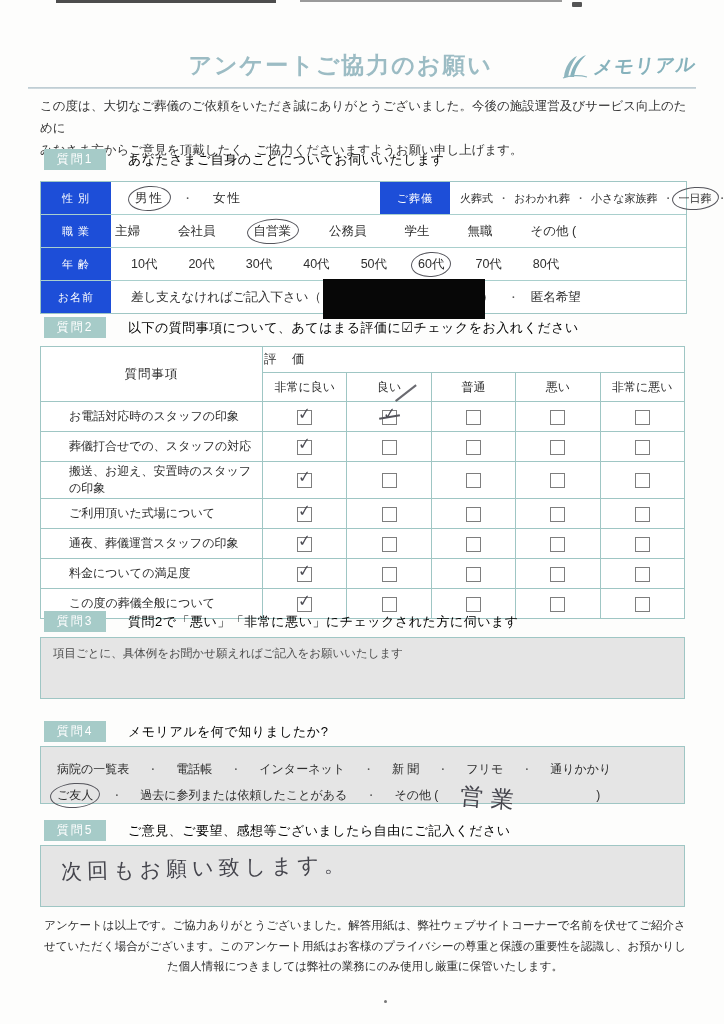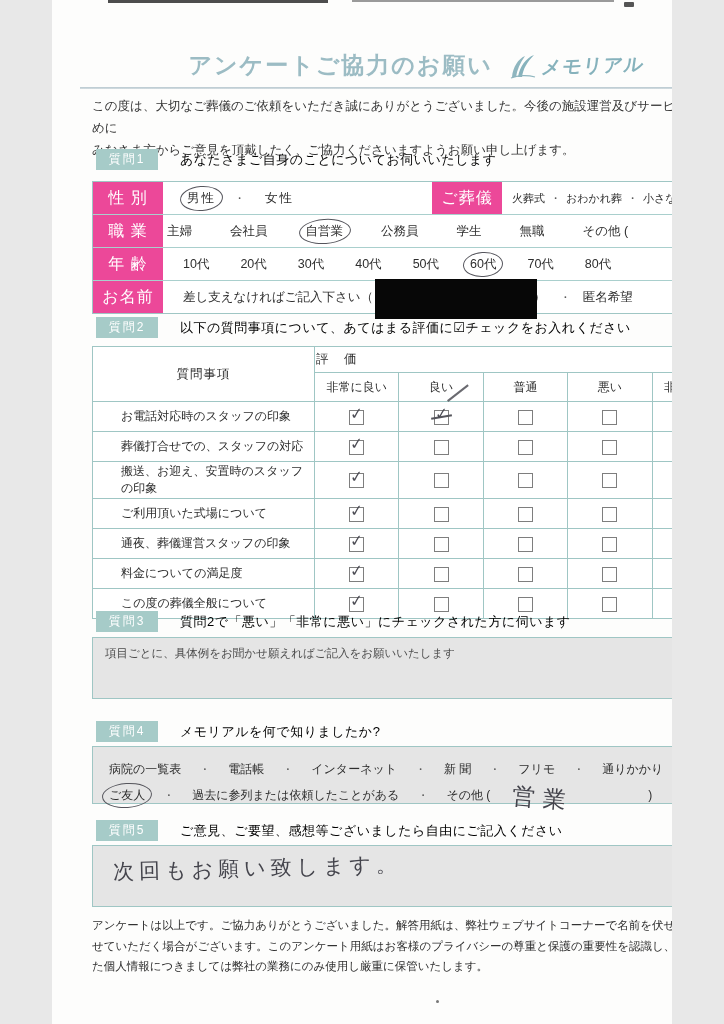--- a/index.html
+++ b/index.html
@@ -1,17 +1,17 @@
 <!DOCTYPE html>
 <html lang="ja"><head>
 <meta charset="utf-8">
 <style>
   html,body { margin:0; padding:0; background:#e8e8e8; }
   .page {
-    position:relative; width:620px; height:1024px; margin:0 auto;
+    position:relative; width:724px; height:1024px; margin:0 auto;
     background:#fdfdfc; overflow:hidden;
     font-family:"Liberation Sans","DejaVu Sans",sans-serif;
     color:#333;
   }
   
   .scan-line-a { position:absolute; top:0; left:56px; width:220px; height:3px; background:#4d4d4d; }
   .scan-line-b { position:absolute; top:0; left:300px; width:262px; height:2px; background:#9a9a9a; }
   .scan-dot-a  { position:absolute; top:2px; left:572px; width:10px; height:5px; background:#555; border-radius:1px; }
   .scan-dot-b  { position:absolute; top:1000px; left:384px; width:3px; height:3px; background:#777; border-radius:50%; }
 
@@ -37,21 +37,21 @@
   .sec-head { position:absolute; left:44px; display:flex; align-items:center; }
   .badge { display:inline-block; width:62px; height:21px; line-height:21px; text-align:center;
     background:#a6cbc8; color:#fff; font-size:12px; letter-spacing:2px; flex:0 0 auto; }
   .sec-title { margin-left:22px; font-size:13px; color:#000000; letter-spacing:0.5px; }
 
   
   .q1-table { position:absolute; top:181px; left:40px; width:645px;
     border:1px solid #9fc6c4; background:#fff; }
   .q1-row { display:flex; align-items:stretch; height:32px; border-bottom:1px solid #a9cfcd; }
   .q1-row:last-child { border-bottom:none; }
-  .q1-label { flex:0 0 70px; background:#ec4899; color:#fff; font-size:16px;
+  .q1-label { flex:0 0 70px; background:#1d4ed8; color:#fff; font-size:11px;
     display:flex; align-items:center; justify-content:center; letter-spacing:1px; }
   .q1-opts { display:flex; align-items:center; font-size:12.5px; color:#2e2e2e; }
   .q1-opts.gender { flex:0 0 245px; padding-left:24px; gap:18px; letter-spacing:2px; }
   .q1-opts.funeral { flex:1; padding-left:10px; gap:5px; font-size:11px; letter-spacing:0; }
   .q1-opts.jobs { flex:1; padding-left:4px; gap:38px; }
   .q1-opts.ages { flex:1; padding-left:20px; gap:31px; }
   .q1-opts.name-line { flex:1; padding-left:20px; gap:0; overflow:visible; }
   .sep { color:#555; font-size:11px; }
   .opt { position:relative; display:inline-block; white-space:nowrap; }
   .opt.circled::after { content:""; position:absolute; left:-7px; right:-7px; top:-4px; bottom:-4px;
@@ -91,21 +91,21 @@
   .q4-line { display:flex; align-items:center; gap:14px; height:26px; }
   .q4-line .sep { margin:0 4px; }
   .handwriting { color:#44444c; }
   .hw-sales { display:inline-block; font-size:23px; letter-spacing:8px;
     transform:rotate(5deg); margin:0 4px -6px 8px; }
   .hw-comment { position:absolute; top:8px; left:20px; font-size:21px; letter-spacing:5px;
     transform:rotate(-1.5deg); white-space:nowrap; }
 
   
   .footer { position:absolute; top:915px; left:40px; width:650px;
-    font-size:11.5px; line-height:1.8; color:#2c2c2c; text-align:left;font-family:Liberation Serif, serif; }
+    font-size:11.5px; line-height:1.8; color:#2c2c2c; text-align:center;font-family:Liberation Serif, serif; }
 </style>
 </head>
 <body>
 
 <div class="page">
 
   <div class="scan-line-a"></div>
   <div class="scan-line-b"></div>
   <div class="scan-dot-a"></div>
   <div class="scan-dot-b"></div>

